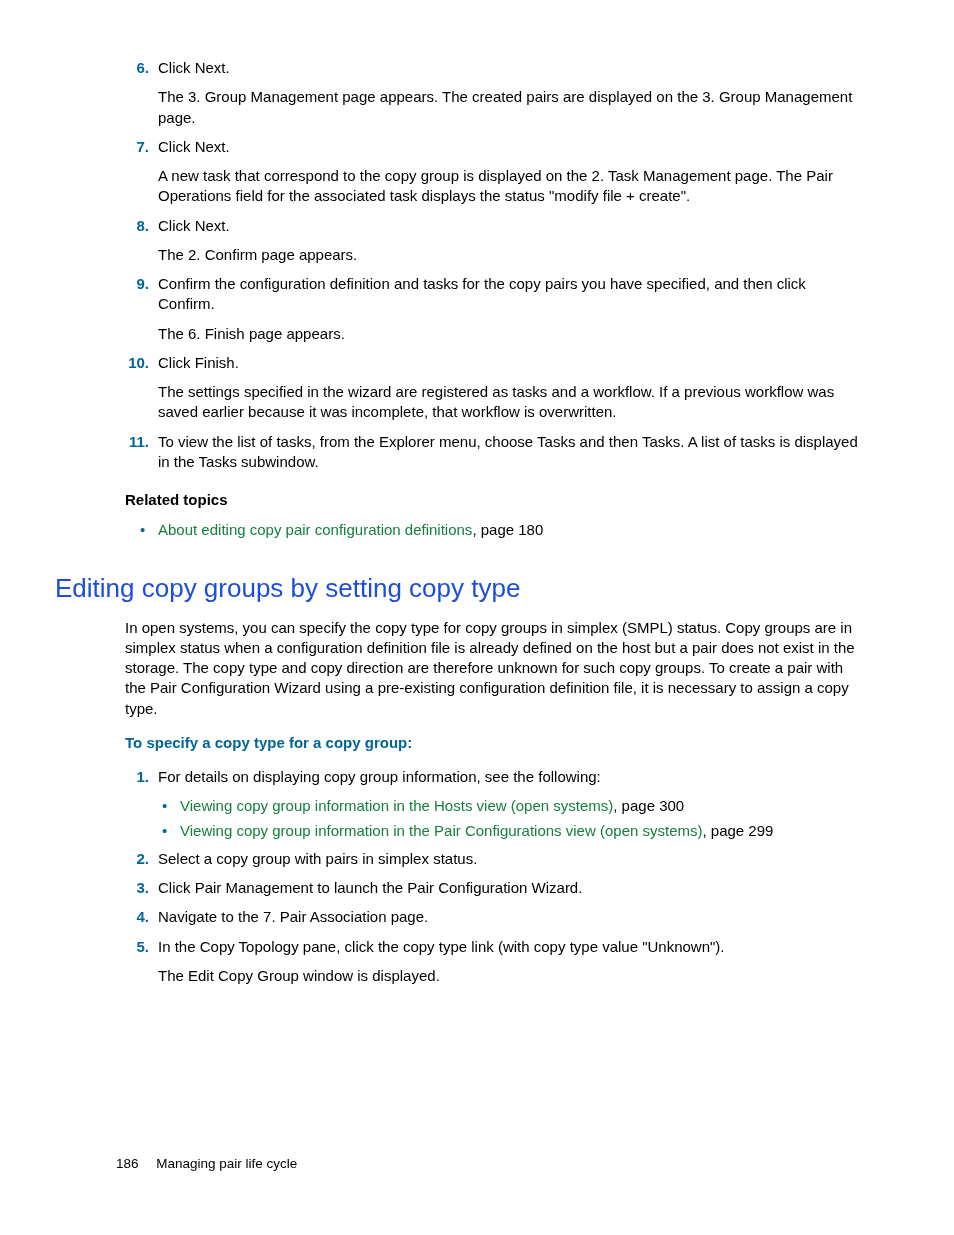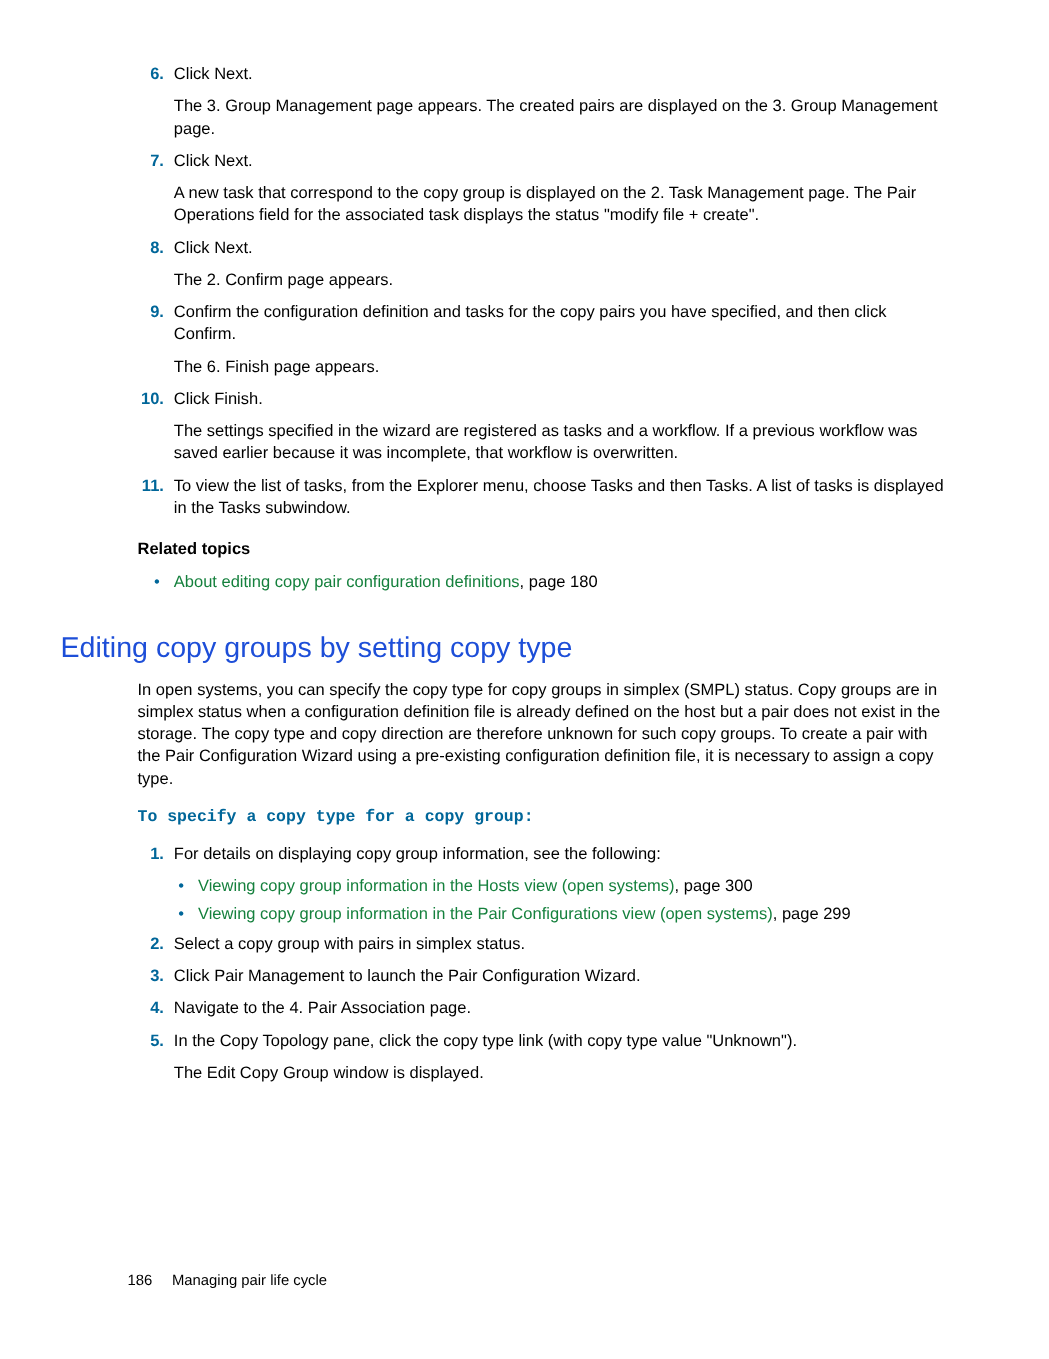--- a/index.html
+++ b/index.html
@@ -38,21 +38,21 @@
     left: -18px;
   }
   a.link { color: #15803d; text-decoration: none; }
   h2.section {
     color: #1d4ed8;
     font-weight: normal;
     font-size: 26px;
     margin: 30px 0 12px 0;
   }
   .intro { margin-left: 70px; margin-bottom: 14px; }
-  .subheading { color: #006699; font-weight: bold; margin: 0 0 14px 70px; font-family: Liberation Mono, monospace; }
+  .subheading { color: #006699; font-weight: bold; margin: 0 0 14px 70px; }
   ul.subbullets { list-style: none; margin-left: 22px; margin-top: 4px; margin-bottom: 8px; }
   ul.subbullets li { position: relative; padding-left: 0; margin-bottom: 4px; }
   ul.subbullets li::before {
     content: "•";
     color: #006699;
     position: absolute;
     left: -18px;
   }
   .footer {
     position: absolute;
@@ -123,21 +123,21 @@
       <li>
         <span class="num">2.</span>
         <p>Select a copy group with pairs in simplex status.</p>
       </li>
       <li>
         <span class="num">3.</span>
         <p>Click <b>Pair Management</b> to launch the Pair Configuration Wizard.</p>
       </li>
       <li>
         <span class="num">4.</span>
-        <p>Navigate to the <b>4. Pair Association</b> page.</p>
+        <p>Navigate to the <b>7. Pair Association</b> page.</p>
       </li>
       <li>
         <span class="num">5.</span>
         <p>In the <b>Copy Topology</b> pane, click the copy type link (with copy type value "Unknown").</p>
         <p>The <b>Edit Copy Group</b> window is displayed.</p>
       </li>
     </ol>
 </div>
 
 <div class="footer">

